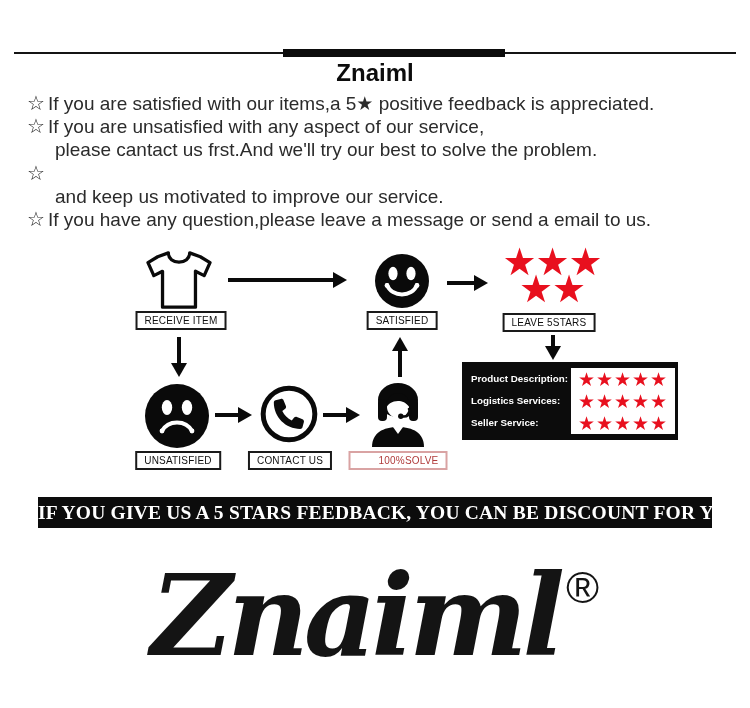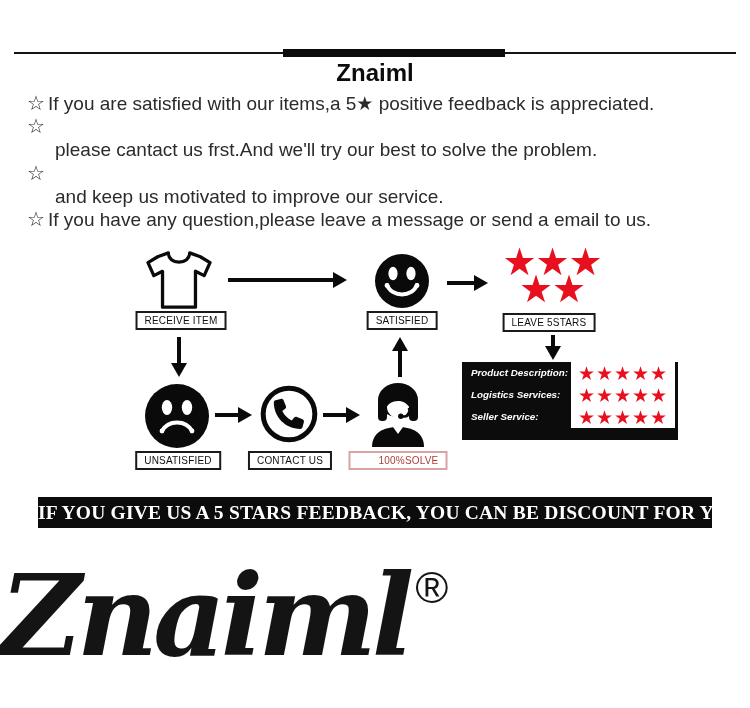--- a/index.html
+++ b/index.html
@@ -36,34 +36,34 @@
                border-top:14px solid #0a0a0a;border-left:8px solid transparent;border-right:8px solid transparent;}
   .arr-v.up:after{content:"";position:absolute;top:-13px;left:50%;transform:translateX(-50%);
                border-bottom:14px solid #0a0a0a;border-left:8px solid transparent;border-right:8px solid transparent;}
 
   .flow-stars{position:absolute;left:497px;top:0;width:110px;text-align:center;
               color:var(--star-red,#e8101e);font-family:"DejaVu Sans",sans-serif;}
   .flow-stars .r1{font-size:38px;line-height:34px;letter-spacing:-1px;}
   .flow-stars .r2{font-size:38px;line-height:34px;letter-spacing:-1px;margin-top:-7px;}
 
   .rating-box{position:absolute;left:462px;top:117px;width:216px;height:78px;background:#0c0c0c;
-              display:flex;font-style:italic;}
+              display:flex;align-items:center;}
   .rating-labels{width:100px;padding-left:9px;color:#fff;font-size:9.8px;font-weight:bold;}
   .rating-labels div{height:22px;line-height:22px;white-space:nowrap;}
   .rating-panel{background:#fff;width:100px;height:66px;text-align:center;padding:0 2px;}
   .rating-panel div{height:22px;line-height:22px;font-size:19px;letter-spacing:1px;
                     color:var(--star-red,#e8101e);font-family:"DejaVu Sans",sans-serif;}
 
   
   .banner{position:absolute;top:497px;left:38px;right:38px;height:31px;background:#0c0c0c;
           color:#fff;font-family:"Liberation Serif",serif;font-weight:bold;font-size:19.5px;
           line-height:31px;text-align:center;white-space:nowrap;letter-spacing:.2px;}
 
   
-  .logo{position:absolute;top:541px;left:0;width:100%;color:#141414;}
+  .logo{position:absolute;top:541px;left:0;width:100%;text-align:center;color:#141414;}
   .logo-text{font-family:"DejaVu Serif",serif;font-style:italic;font-weight:bold;
              font-size:112px;letter-spacing:-5px;line-height:150px;}
   .logo-reg{font-family:"Liberation Sans",sans-serif;font-size:45px;font-weight:normal;
             position:relative;top:-52px;margin-left:6px;}
 </style>
 </head>
 <body>
 
 <div class="page">
 
@@ -71,20 +71,21 @@
   <div class="divider-thick"></div>
   <div class="brand">Znaiml</div>
 
   <div class="bullets">
     <div class="bl">
       <span class="st">☆</span>
       <span>If you are satisfied with our items,a 5★ positive feedback is appreciated.</span>
     </div>
     <div class="bl">
       <span class="st">☆</span>
+      <span>If you are unsatisfied with any aspect of our service,</span>
     </div>
     <div class="bl cont">
       <span class="st"></span>
       <span>please cantact us frst.And we'll try our best to solve the problem.</span>
     </div>
     <div class="bl">
       <span class="st">☆</span>
     </div>
     <div class="bl cont">
       <span class="st"></span>

